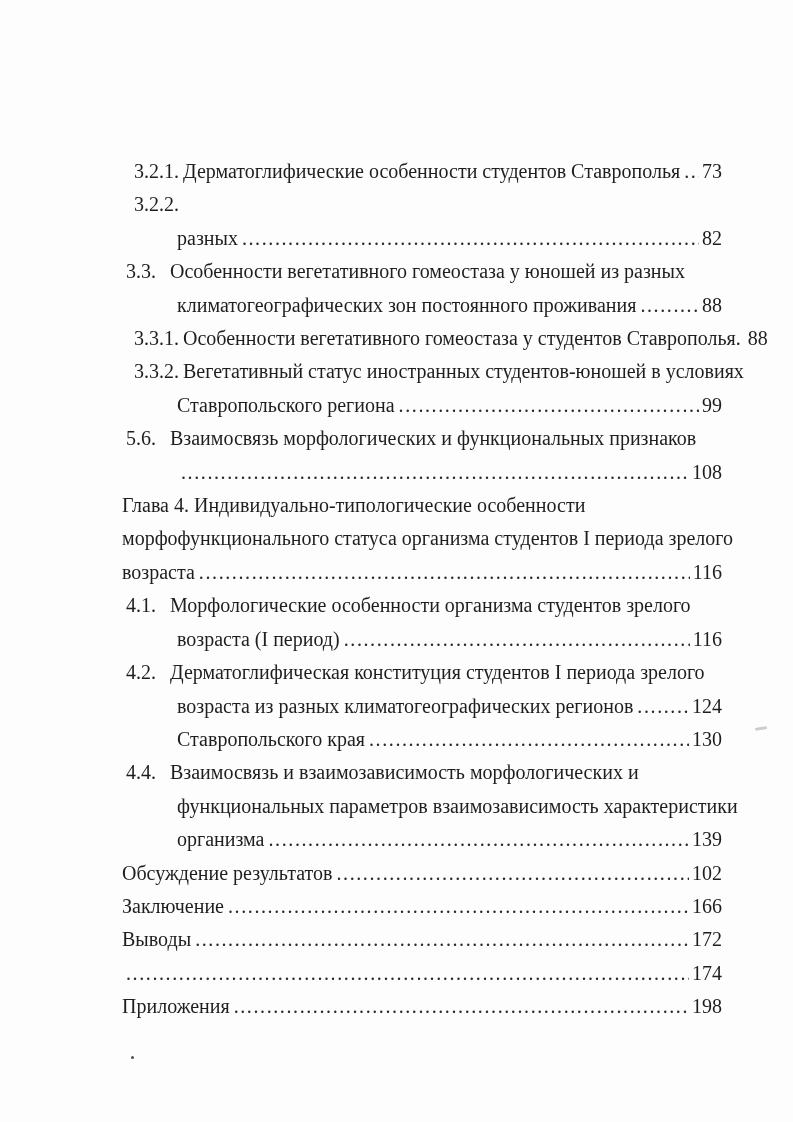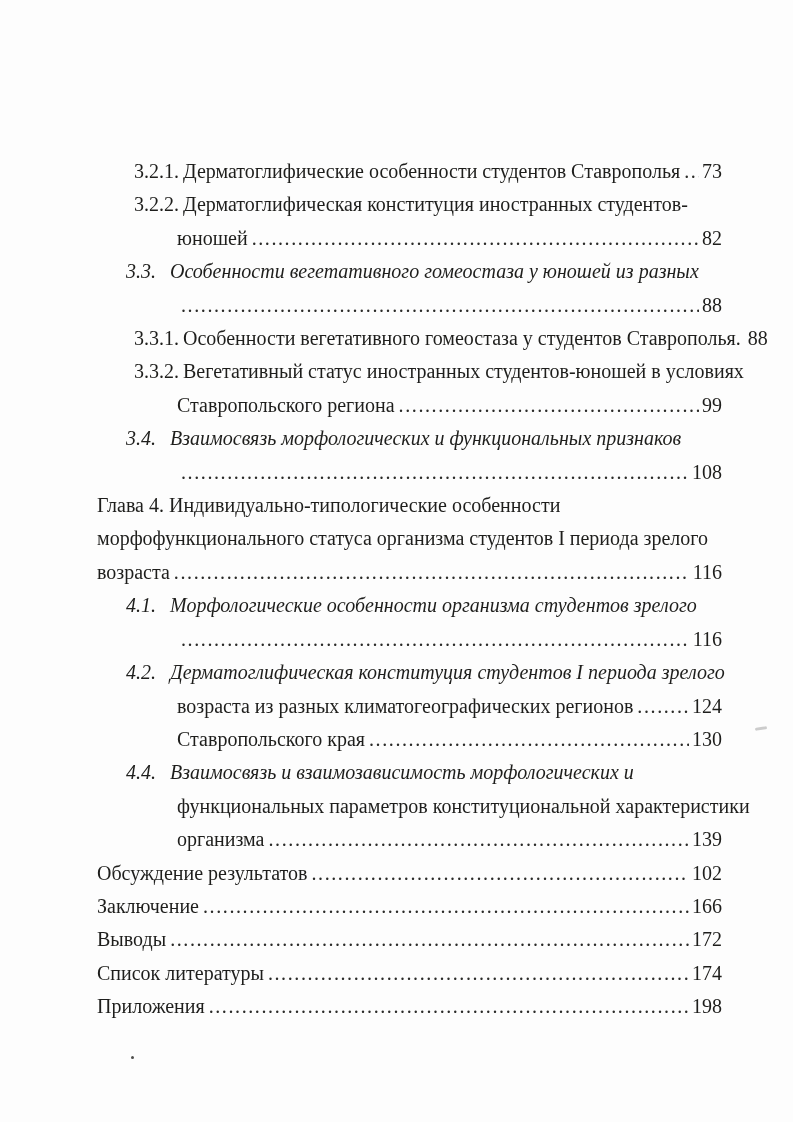--- a/index.html
+++ b/index.html
@@ -23,22 +23,22 @@
     width: 625px;
   }
   .toc-line {
     display: flex;
     align-items: baseline;
     line-height: 33.4px;
     font-size: 20px;
     white-space: pre;
   }
   
-  .lvl-chapter      { padding-left: 0; }
-  .lvl-section      { padding-left: 29px; font-style: italic; }
+  .lvl-chapter      { padding-left: 0; margin-left: 25px; }
+  .lvl-section      { padding-left: 29px; }
   .lvl-subsection   { padding-left: 37px; }
   .lvl-continuation { padding-left: 80px; }
 
   .num  { flex: 0 0 auto; display: inline-block; }
   .lvl-section    .num { width: 44px; }
   .lvl-subsection .num { width: 49px; }
 
   .entry-text { flex: 0 0 auto; }
 
   .leader {
@@ -71,41 +71,41 @@
     background: #4f4f4d;
     border-radius: 50%;
   }
 </style>
 </head>
 <body>
 
 <div class="scan-page">
   <div class="toc">
       <div class="toc-line lvl-subsection"><span class="num">3.2.1.</span><span class="entry-text">Дерматоглифические особенности студентов Ставрополья</span><span class="leader">..........................................................................................................................................................................</span><span class="page-num">73</span></div>
-      <div class="toc-line lvl-subsection"><span class="num">3.2.2.</span><span class="entry-text">Дерматоглифическая конституция иностранных студентов-</span></div>
-      <div class="toc-line lvl-continuation"><span class="entry-text">юношей</span><span class="leader">..........................................................................................................................................................................</span><span class="page-num">82</span></div>
+      <div class="toc-line lvl-subsection"><span class="num">3.2.2.</span></div>
+      <div class="toc-line lvl-continuation"><span class="entry-text">разных</span><span class="leader">..........................................................................................................................................................................</span><span class="page-num">82</span></div>
       <div class="toc-line lvl-section"><span class="num">3.3.</span><span class="entry-text">Особенности вегетативного гомеостаза у юношей из разных</span></div>
-      <div class="toc-line lvl-continuation"><span class="leader">..........................................................................................................................................................................</span><span class="page-num">88</span></div>
+      <div class="toc-line lvl-continuation"><span class="entry-text">климатогеографических зон постоянного проживания</span><span class="leader">..........................................................................................................................................................................</span><span class="page-num">88</span></div>
       <div class="toc-line lvl-subsection"><span class="num">3.3.1.</span><span class="entry-text">Особенности вегетативного гомеостаза у студентов Ставрополья.</span><span class="leader"></span><span class="page-num">88</span></div>
       <div class="toc-line lvl-subsection"><span class="num">3.3.2.</span><span class="entry-text">Вегетативный статус иностранных студентов-юношей в условиях</span></div>
       <div class="toc-line lvl-continuation"><span class="entry-text">Ставропольского региона</span><span class="leader">..........................................................................................................................................................................</span><span class="page-num">99</span></div>
-      <div class="toc-line lvl-section"><span class="num">3.4.</span><span class="entry-text">Взаимосвязь морфологических и функциональных признаков</span></div>
+      <div class="toc-line lvl-section"><span class="num">5.6.</span><span class="entry-text">Взаимосвязь морфологических и функциональных признаков</span></div>
       <div class="toc-line lvl-continuation"><span class="leader">..........................................................................................................................................................................</span><span class="page-num">108</span></div>
       <div class="toc-line lvl-chapter"><span class="entry-text">Глава 4. Индивидуально-типологические особенности</span></div>
       <div class="toc-line lvl-chapter"><span class="entry-text">морфофункционального статуса организма студентов I периода зрелого</span></div>
       <div class="toc-line lvl-chapter"><span class="entry-text">возраста</span><span class="leader">..........................................................................................................................................................................</span><span class="page-num">116</span></div>
       <div class="toc-line lvl-section"><span class="num">4.1.</span><span class="entry-text">Морфологические особенности организма студентов зрелого</span></div>
-      <div class="toc-line lvl-continuation"><span class="leader">..........................................................................................................................................................................</span><span class="page-num">116</span></div>
+      <div class="toc-line lvl-continuation"><span class="entry-text">возраста (I период)</span><span class="leader">..........................................................................................................................................................................</span><span class="page-num">116</span></div>
       <div class="toc-line lvl-section"><span class="num">4.2.</span><span class="entry-text">Дерматоглифическая конституция студентов I периода зрелого</span></div>
       <div class="toc-line lvl-continuation"><span class="entry-text">возраста из разных климатогеографических регионов</span><span class="leader">..........................................................................................................................................................................</span><span class="page-num">124</span></div>
       <div class="toc-line lvl-continuation"><span class="entry-text">Ставропольского края</span><span class="leader">..........................................................................................................................................................................</span><span class="page-num">130</span></div>
       <div class="toc-line lvl-section"><span class="num">4.4.</span><span class="entry-text">Взаимосвязь и взаимозависимость морфологических и</span></div>
-      <div class="toc-line lvl-continuation"><span class="entry-text">функциональных параметров конституциональной характеристики</span></div>
+      <div class="toc-line lvl-continuation"><span class="entry-text">функциональных параметров взаимозависимость характеристики</span></div>
       <div class="toc-line lvl-continuation"><span class="entry-text">организма</span><span class="leader">..........................................................................................................................................................................</span><span class="page-num">139</span></div>
       <div class="toc-line lvl-chapter"><span class="entry-text">Обсуждение результатов</span><span class="leader">..........................................................................................................................................................................</span><span class="page-num">102</span></div>
       <div class="toc-line lvl-chapter"><span class="entry-text">Заключение</span><span class="leader">..........................................................................................................................................................................</span><span class="page-num">166</span></div>
       <div class="toc-line lvl-chapter"><span class="entry-text">Выводы</span><span class="leader">..........................................................................................................................................................................</span><span class="page-num">172</span></div>
-      <div class="toc-line lvl-chapter"><span class="entry-text">Список литературы</span><span class="leader">..........................................................................................................................................................................</span><span class="page-num">174</span></div>
+      <div class="toc-line lvl-chapter"><span class="leader">..........................................................................................................................................................................</span><span class="page-num">174</span></div>
       <div class="toc-line lvl-chapter"><span class="entry-text">Приложения</span><span class="leader">..........................................................................................................................................................................</span><span class="page-num">198</span></div>
     </div>
   <div class="artifact-dash"></div>
   <div class="artifact-dot"></div>
 </div>
 
 </body></html>

